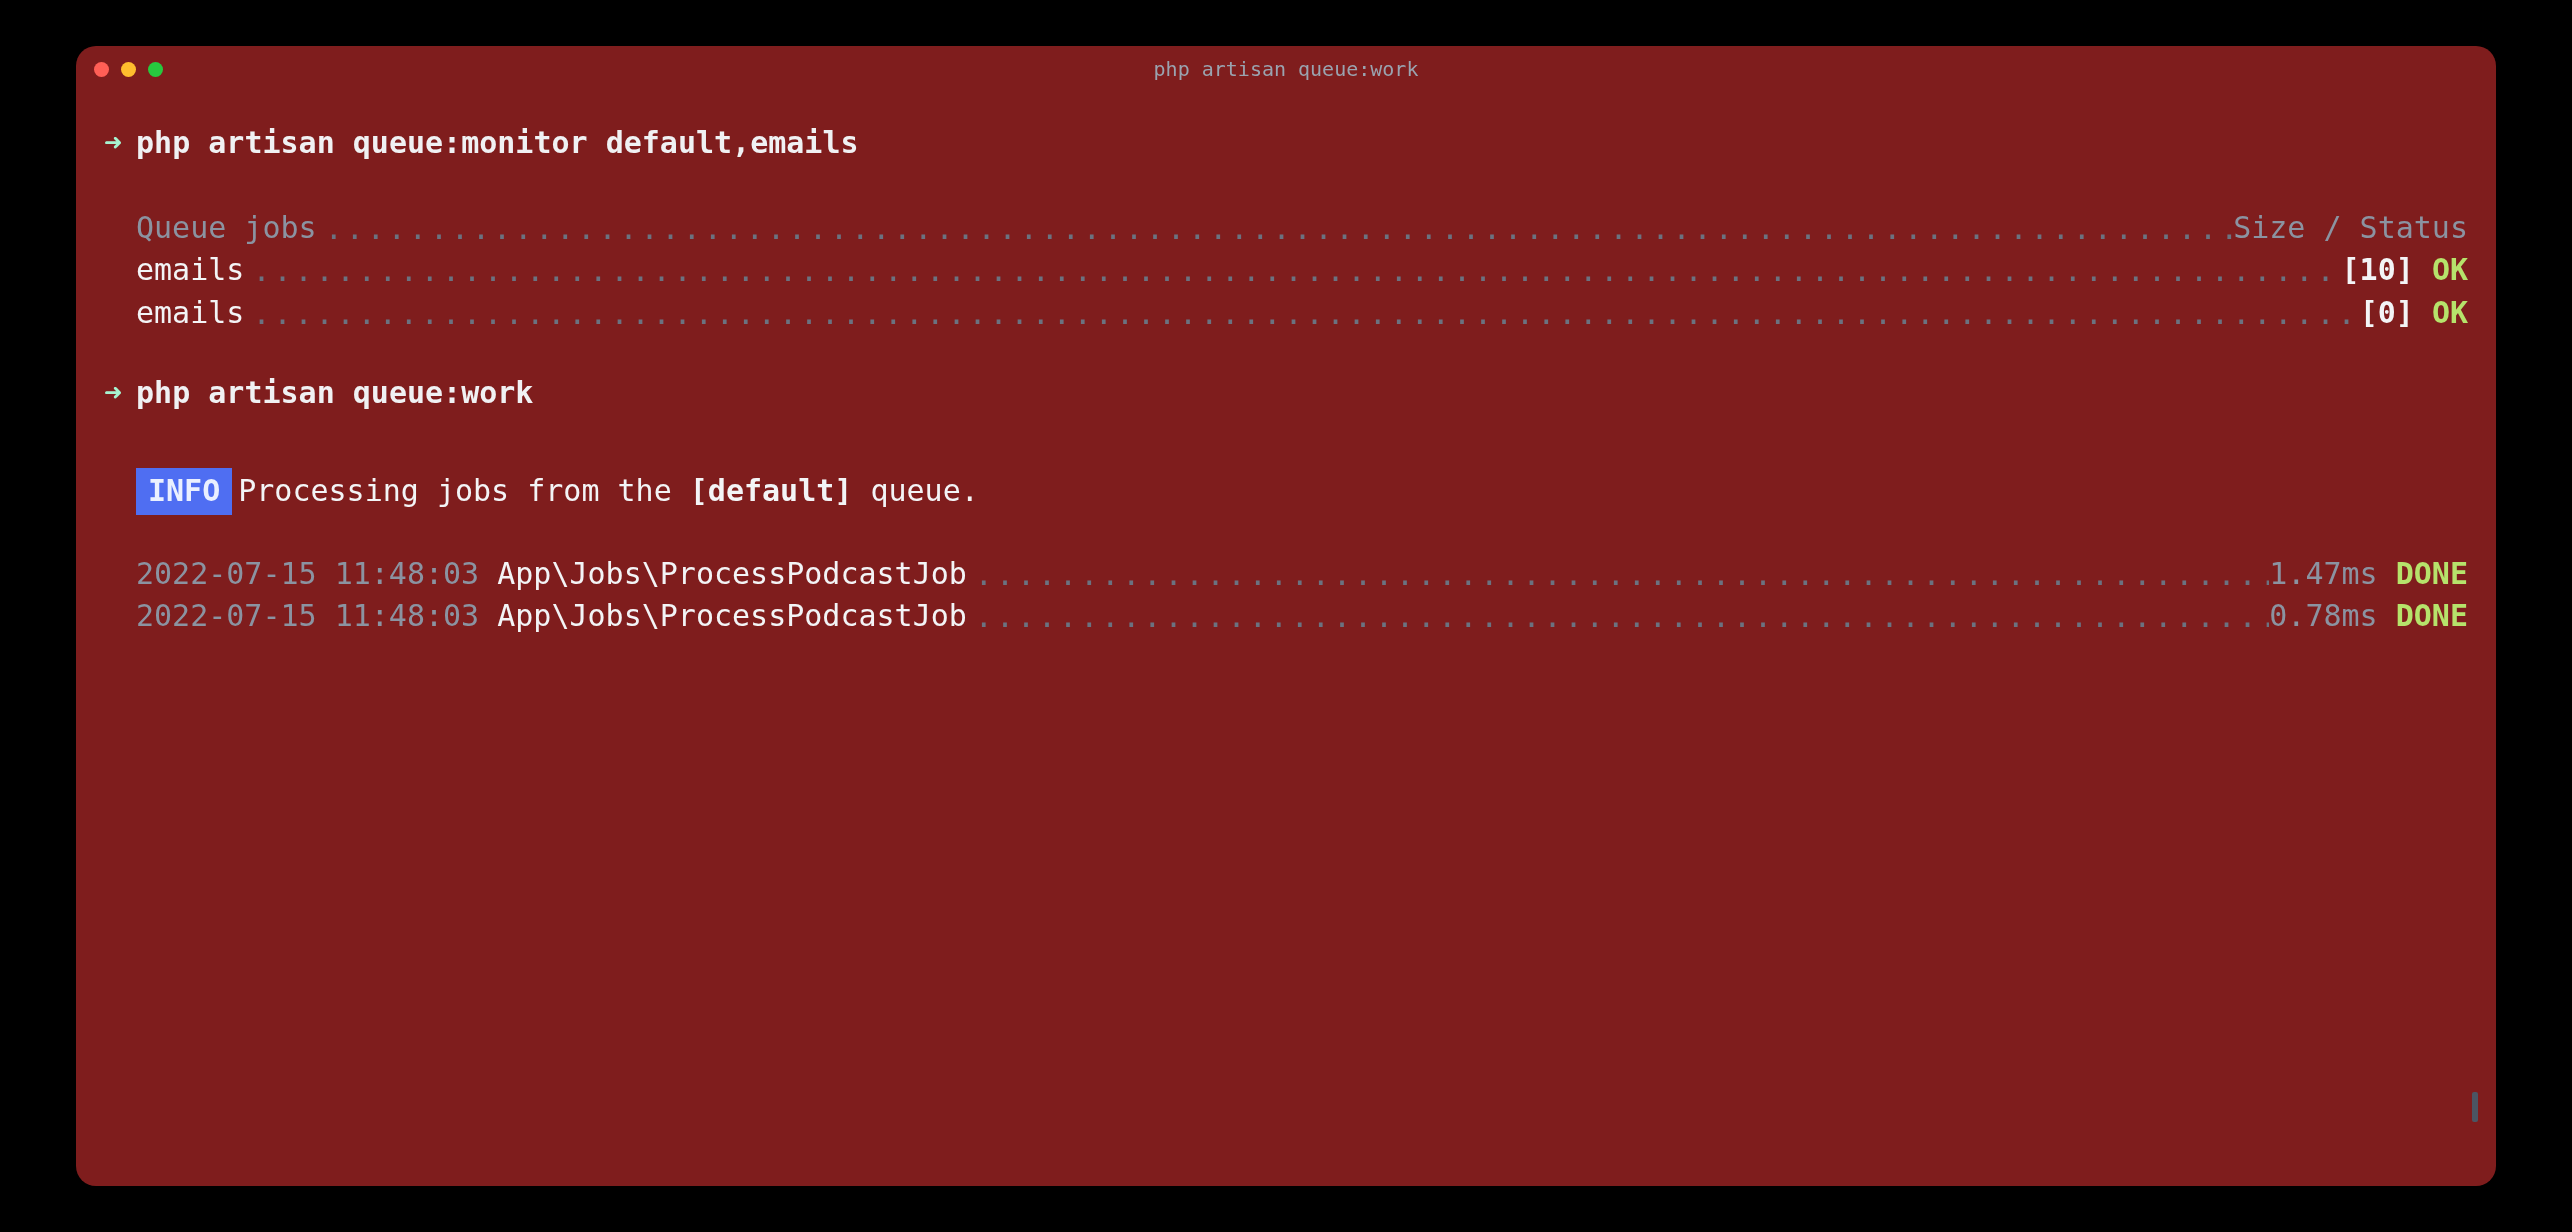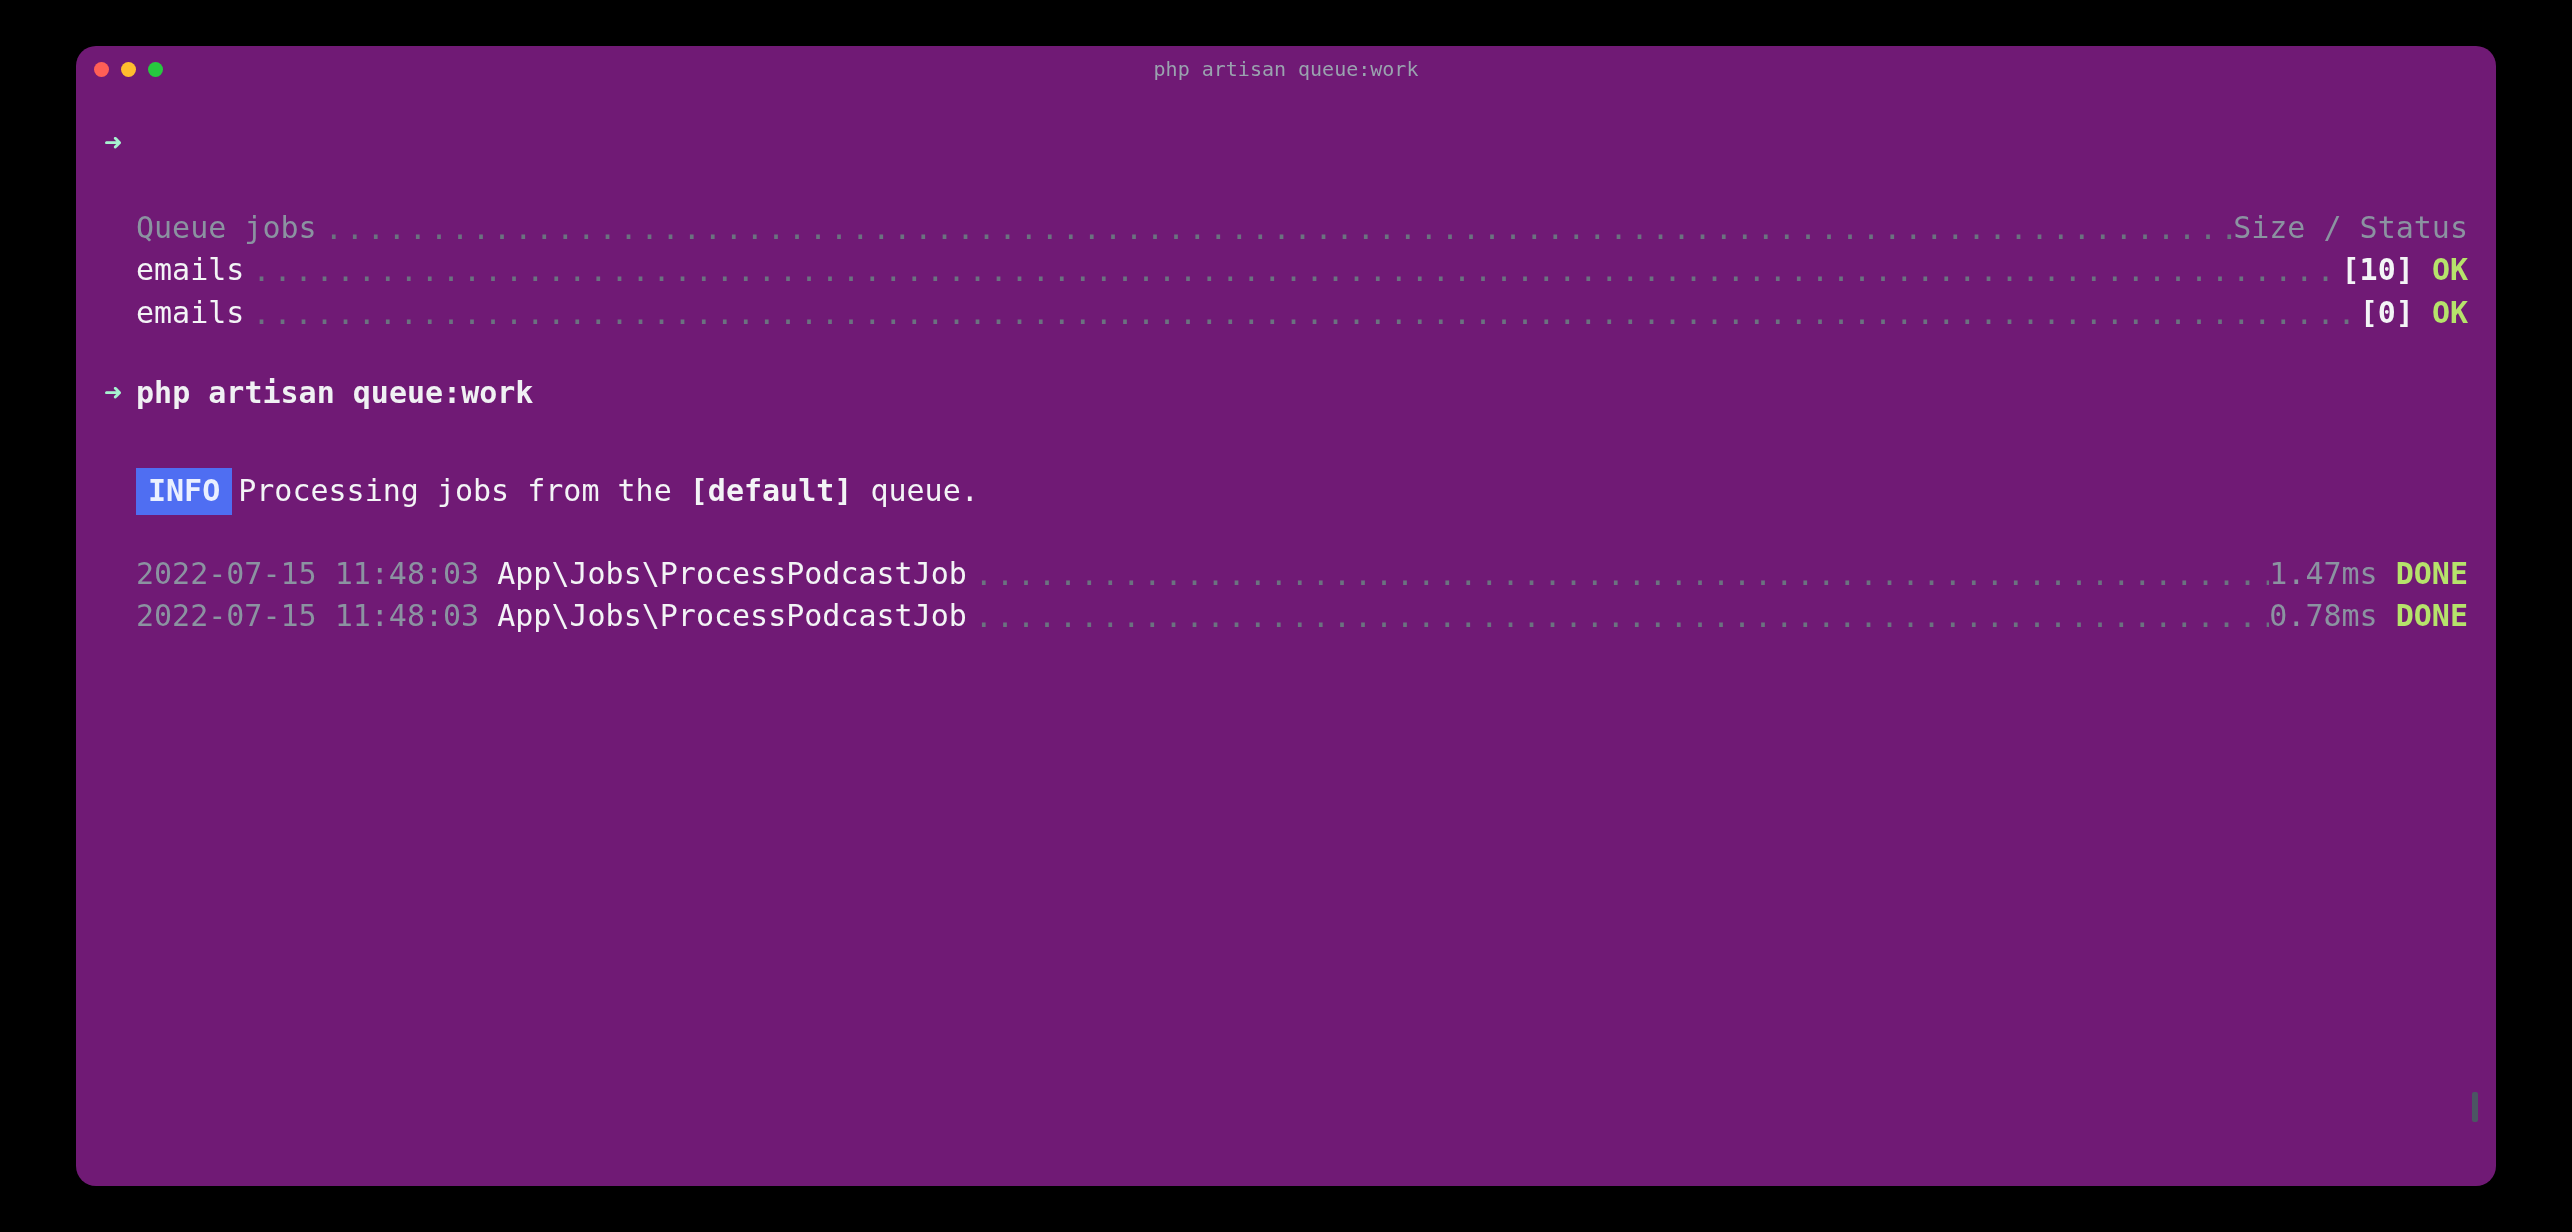--- a/index.html
+++ b/index.html
@@ -12,21 +12,21 @@
   .stage {
     width: 2572px;
     height: 1232px;
     background: #000;
     position: relative;
     padding: 46px 76px;
   }
   .term {
     width: 100%;
     height: 100%;
-    background: #701a75;
+    background: #7f1d1d;
     border-radius: 20px;
     overflow: hidden;
     box-shadow: 0 20px 60px rgba(0,0,0,.45);
     display: flex;
     flex-direction: column;
     justify-content: space-between;
   }
   .titlebar {
     height: 46px;
     display: flex;
@@ -125,20 +125,21 @@
         <div class="dot yellow"></div>
         <div class="dot green"></div>
       </div>
       <div class="title">php artisan queue:work</div>
     </div>
 
     <div class="body">
 
       <div class="line">
         <span class="arrow">➜</span>
+        <span class="cmd">php artisan queue:monitor default,emails</span>
       </div>
 
       <div class="spacer"></div>
 
       <div class="row indent">
         <span class="left muted">Queue jobs</span>
         <span class="dots-fill"></span>
         <span class="right muted">Size / Status</span>
       </div>
 

